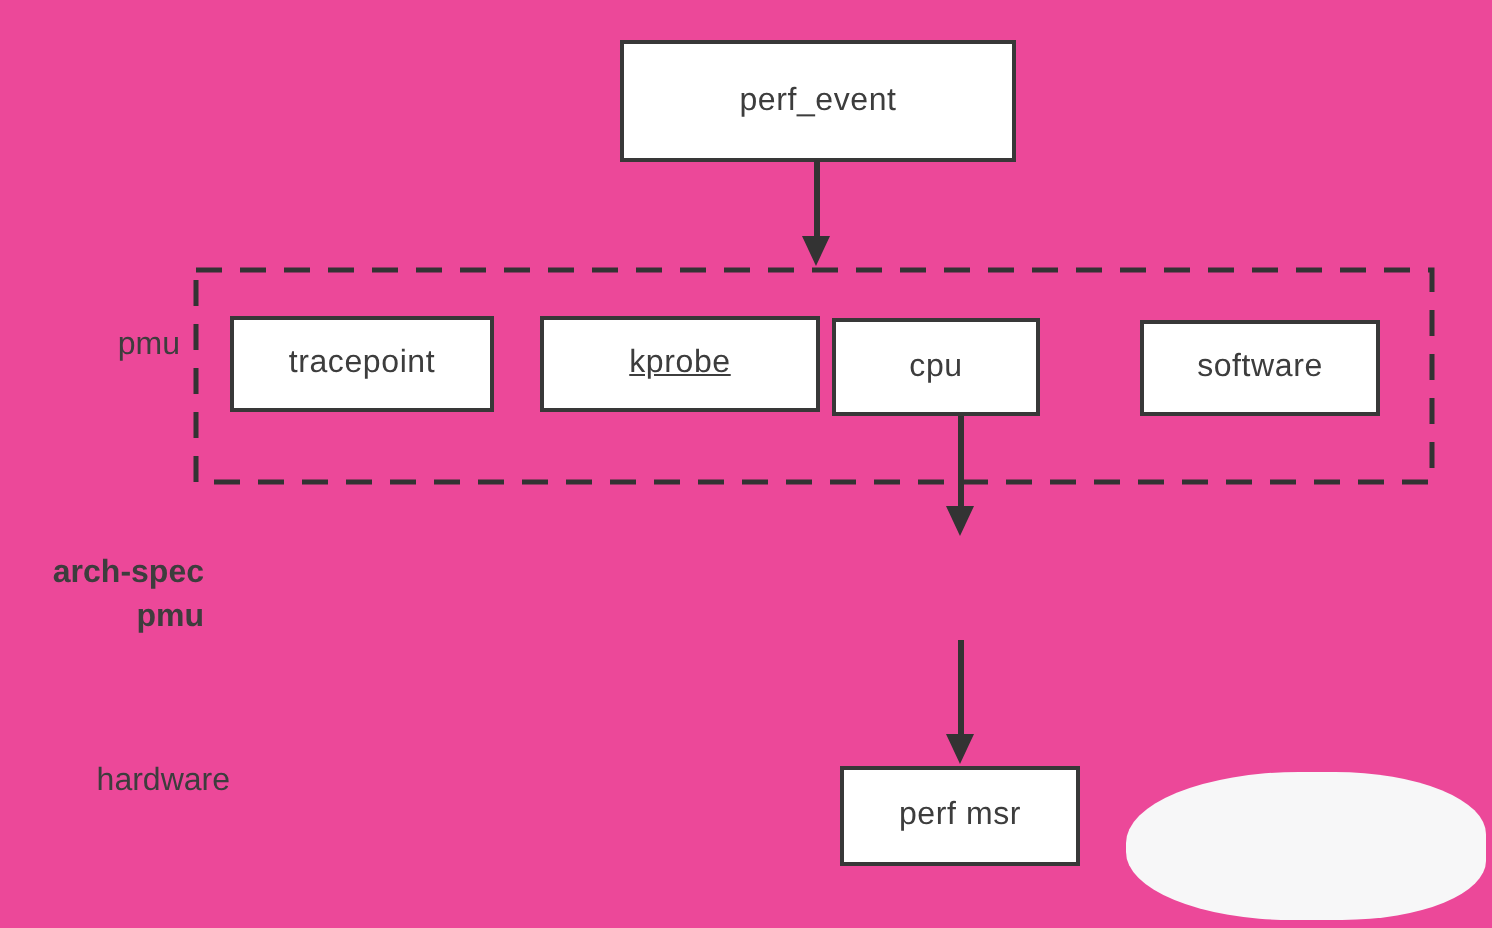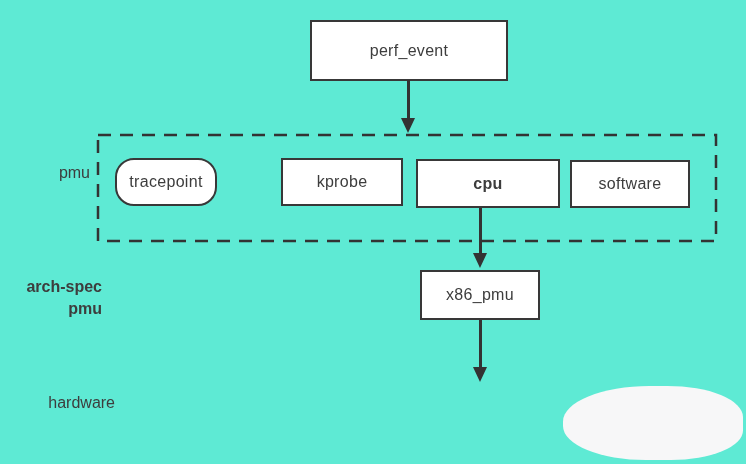--- a/index.html
+++ b/index.html
@@ -4,21 +4,21 @@
 <style>
   html, body {
     margin: 0;
     padding: 0;
     background: #ffffff;
   }
   .canvas {
     position: relative;
     width: 746px;
     height: 464px;
-    background: #5eead4;
+    background: #ec4899;
     overflow: hidden;
     font-family: "Liberation Sans", "DejaVu Sans", sans-serif;
     color: #3d3d3d;
   }
   .node {
     position: absolute;
     border: 2.5px solid #383838;
     background: #ffffff;
     display: flex;
     align-items: center;
@@ -73,46 +73,46 @@
     <span>perf_event</span>
   </div>
 
   <div class="arrow-line" style="left:407px; top:80px; height:40px;"></div>
   <div class="arrow-head" style="left:401px; top:118px;"></div>
 
   <svg class="pmu-frame" width="622" height="110">
     <rect x="2" y="2" width="618" height="106" fill="none" stroke="#333333" stroke-width="2.5" stroke-dasharray="13 9"></rect>
   </svg>
 
-  <div class="node" style="left:115px; top:158px; width:102px; height:48px;border-radius:19px;">
+  <div class="node" style="left:115px; top:158px; width:132px; height:48px;">
     <span>tracepoint</span>
   </div>
-  <div class="node" style="left:281px; top:158px; width:122px; height:48px;">
+  <div class="node" style="left:270px; top:158px; width:140px; height:48px;text-decoration:underline;">
     <span>kprobe</span>
   </div>
-  <div class="node" style="left:416px; top:159px; width:144px; height:49px;font-weight:bold;">
+  <div class="node" style="left:416px; top:159px; width:104px; height:49px;">
     <span>cpu</span>
   </div>
   <div class="node" style="left:570px; top:160px; width:120px; height:48px;">
     <span>software</span>
   </div>
 
   <div class="arrow-line" style="left:479px; top:208px; height:47px;"></div>
   <div class="arrow-head" style="left:473px; top:253px;"></div>
 
-  <div class="node" style="left:420px; top:270px; width:120px; height:50px;">
-    <span>x86_pmu</span>
-  </div>
 
   <div class="arrow-line" style="left:479px; top:320px; height:49px;"></div>
   <div class="arrow-head" style="left:473px; top:367px;"></div>
 
+  <div class="node" style="left:420px; top:383px; width:120px; height:50px;">
+    <span>perf msr</span>
+  </div>
 
   <div class="row-label" style="left:0px; top:162px; width:90px;">pmu</div>
 
   <div class="row-label" style="left:0px; top:276px; width:102px;font-weight:bold;">
     <div>arch-spec</div>
     <div>pmu</div>
   </div>
 
-  <div class="row-label" style="left:0px; top:392px; width:115px;">hardware</div>
+  <div class="row-label" style="left:0px; top:380px; width:115px;">hardware</div>
 
 </div>
 
 </body></html>

